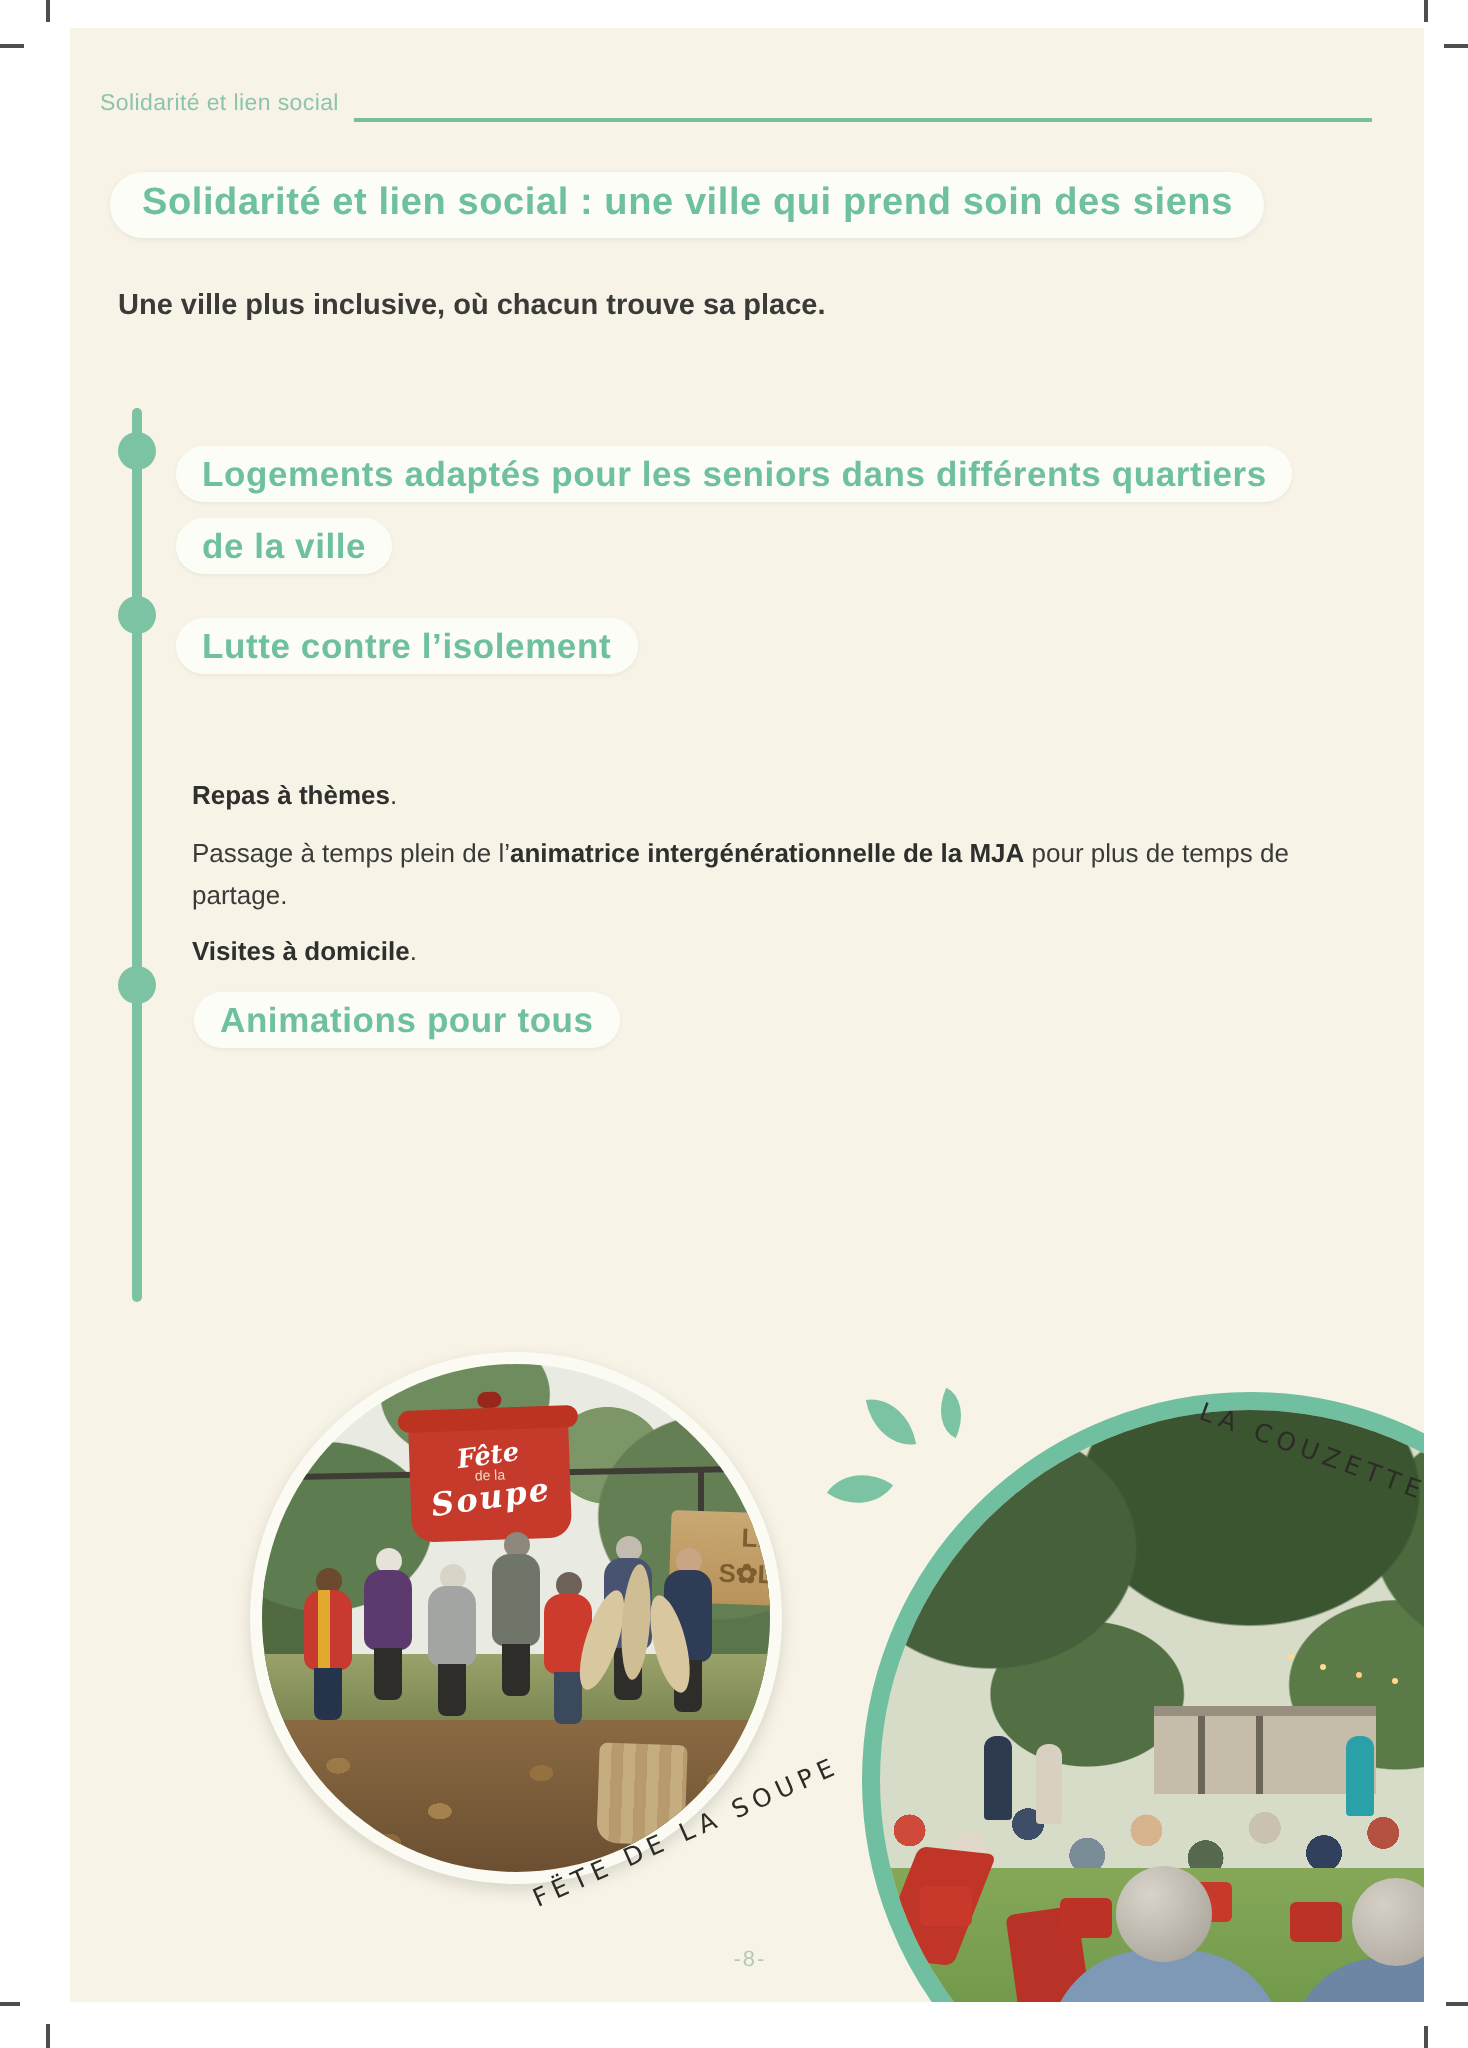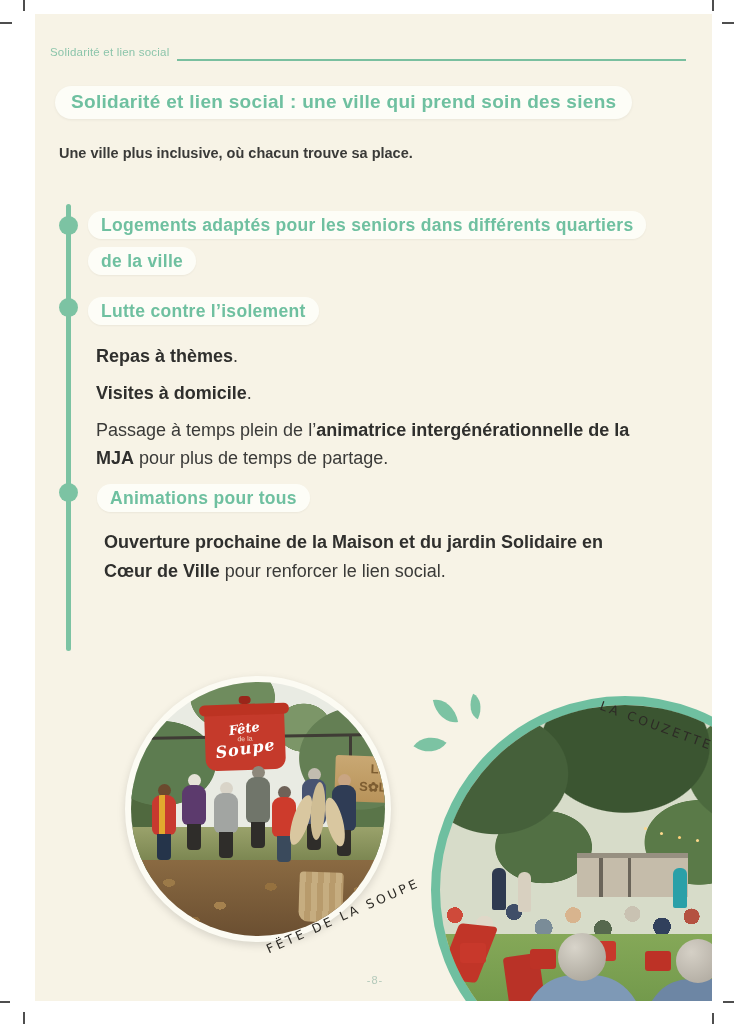--- a/index.html
+++ b/index.html
@@ -27,29 +27,29 @@
                 background:#fdfdf7; border-radius:17px; padding:5px 16px 6px;
                 font-size:19px; font-weight:bold; color:#6fc0a0; letter-spacing:.3px;
                 box-shadow:0 1px 3px rgba(0,0,0,.06); white-space:nowrap; }
 
   .subtitle { position:absolute; left:24px; top:131px; font-size:14.5px; font-weight:bold; color:#3a3a38; }
 
   .tl-line { position:absolute; left:31px; top:190px; width:5px; height:447px; background:#7cc3a3; border-radius:3px; }
   .tl-dot  { position:absolute; left:24px; width:19px; height:19px; border-radius:50%; background:#7cc3a3; }
   .tl-dot.d1 { top:202px; } .tl-dot.d2 { top:284px; } .tl-dot.d3 { top:469px; }
 
-  .heading { position:absolute; font-weight:bold; font-size:17.5px; color:#6fc0a0; line-height:2.05; letter-spacing:.3px; }
+  .heading { position:absolute; font-weight:bold; font-size:17.5px; color:#6fc0a0; line-height:2.05; letter-spacing:.3px;margin-top:12px; }
   .heading .pill { background:#fdfdf7; border-radius:15px; padding:4px 13px;
                    -webkit-box-decoration-break:clone; box-decoration-break:clone;
                    box-shadow:0 1px 2px rgba(0,0,0,.05); }
   .heading.h1 { left:53px; top:194px; width:565px; }
   .heading.h2 { left:53px; top:280px;text-align:right; }
   .heading.h3 { left:62px; top:467px; }
 
-  .body { position:absolute; font-size:18px; line-height:1.6; color:#3a3a38; }
+  .body { position:absolute; font-size:13px; line-height:1.6; color:#3a3a38;margin-top:46px; }
   .body p { margin:0 0 8px; }
   .body .b { font-weight:bold; color:#2f2f2d; }
   .body.b1 { left:61px; top:328px; width:550px; }
   .body.b2 { left:69px; top:514px; width:540px; }
 
   
   .leaf { position:absolute; background:#7cc3a3; border-radius:0 100% 0 100%; }
   .leaf.l1 { left:400px; top:684px; width:21px; height:26px; transform:rotate(-10deg); }
   .leaf.l2 { left:433px; top:682px; width:15px; height:21px; transform:rotate(25deg); }
   .leaf.l3 { left:384px; top:718px; width:22px; height:25px; transform:rotate(-55deg); }
@@ -206,28 +206,27 @@
     <div class="tl-dot d1"></div>
     <div class="tl-dot d2"></div>
     <div class="tl-dot d3"></div>
 
     <div class="heading h1"><span class="pill">Logements adaptés pour les seniors dans différents quartiers de la ville</span></div>
 
     <div class="heading h2"><span class="pill">Lutte contre l’isolement</span></div>
 
     <div class="body b1">
       <p><span class="b">Repas à thèmes</span><span>.</span></p>
+      <p><span>Passage à temps plein de l’</span><span class="b">animatrice intergénérationnelle de la MJA</span><span> pour plus de temps de partage.</span></p>
       <p><span class="b">Visites à domicile</span><span>.</span></p>
-      <p><span>Passage à temps plein de l’</span><span class="b">animatrice intergénérationnelle de la MJA</span><span> pour plus de temps de partage.</span></p>
     </div>
 
     <div class="heading h3"><span class="pill">Animations pour tous</span></div>
 
     <div class="body b2">
-      <p><span class="b">Ouverture prochaine de la Maison et du jardin Solidaire en Cœur de Ville</span><span> pour renforcer le lien social.</span></p>
     </div>
 
     <div class="leaf l1"></div>
     <div class="leaf l2"></div>
     <div class="leaf l3"></div>
 
     <div class="photo-left">
       <div class="pl-foliage"></div>
       <div class="pl-grass"></div>
       <div class="pl-ground"></div>

